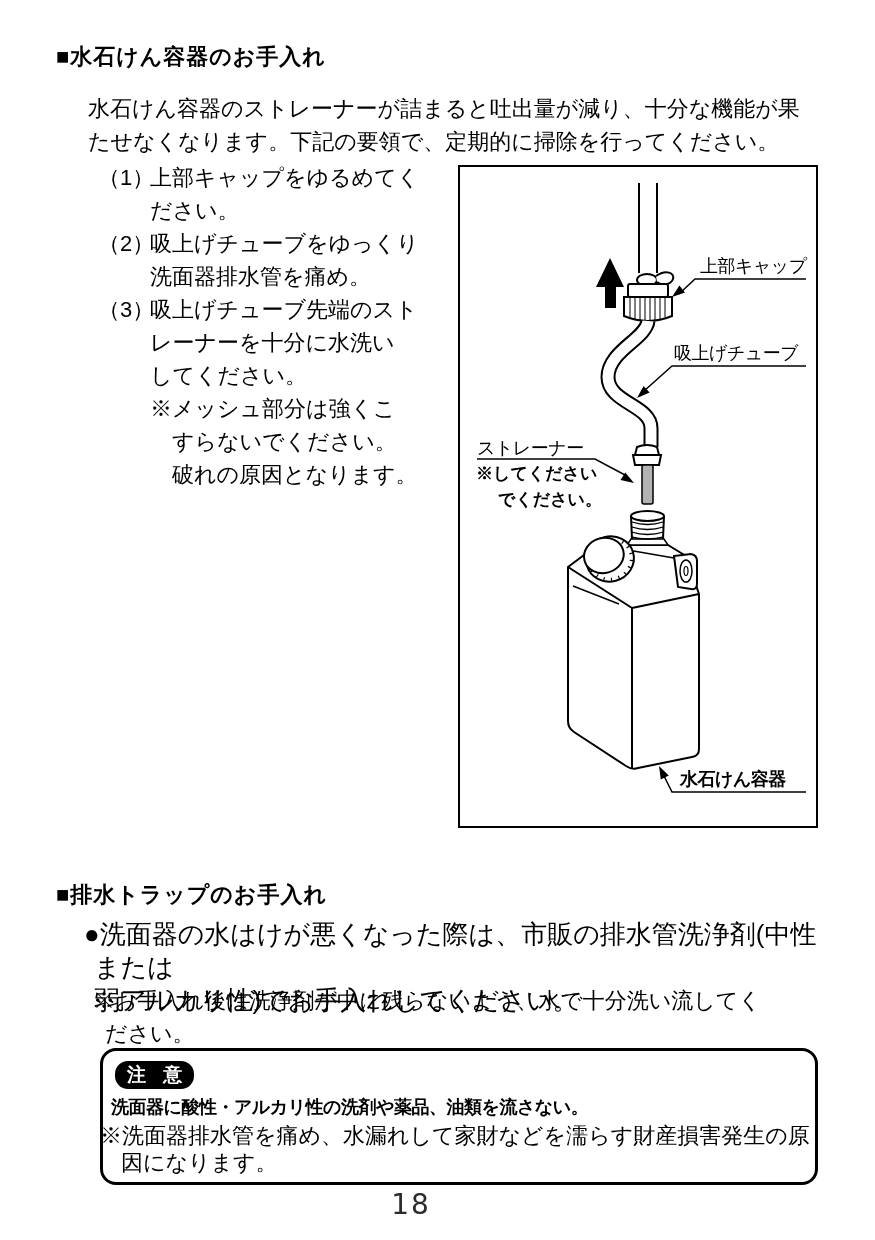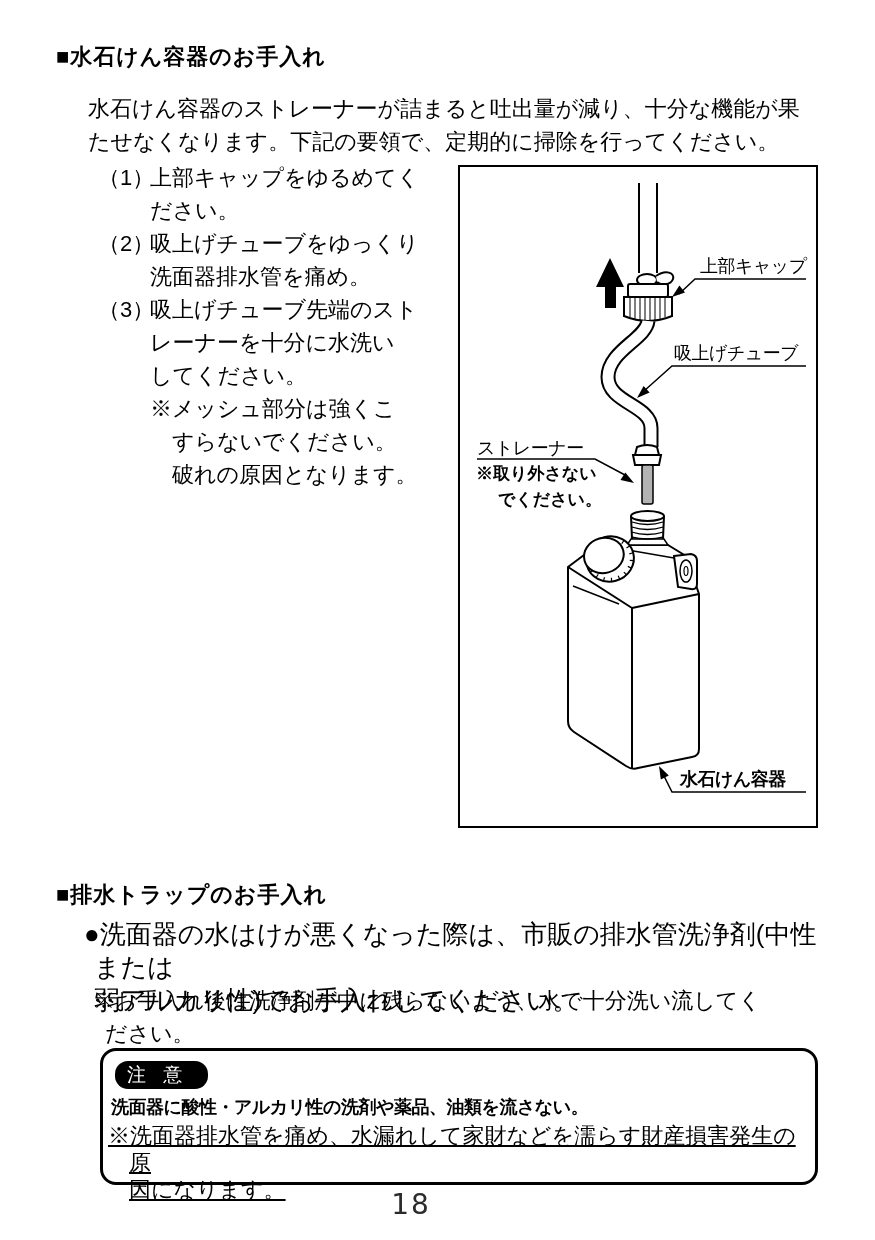--- a/index.html
+++ b/index.html
@@ -58,29 +58,29 @@
     font-size:22px; line-height:33px; text-indent:-12px;
   }
 
   
   .caution {
     position:absolute; left:100px; top:1048px; width:712px; height:131px;
     border:3px solid #000; border-radius:16px; background:#fff;
   }
   .caution-badge {
     display:inline-block; margin:10px 0 0 12px; background:#000; color:#fff;
-    font-size:19px; font-weight:normal; letter-spacing:6px;
-    padding:3px 20px 3px 12px; border-radius:13px; line-height:22px;
+    font-size:19px; font-weight:bold; letter-spacing:6px;
+    padding:3px 6px 3px 12px; border-radius:13px; line-height:22px;
   }
   .caution-head {
     margin:6px 0 0 8px; font-size:18px; font-weight:bold; letter-spacing:-0.5px;
   }
   .caution-note {
-    margin-top:3px; padding-left:26px; text-indent:-21px;
-    font-size:22px; line-height:27px; white-space:pre-line;text-decoration:underline;
+    margin-top:3px; padding-left:18px; text-indent:-21px;
+    font-size:22px; line-height:27px; white-space:pre-line;
   }
 
   .page-num {
     position:absolute; left:0; top:1188px; width:822px; text-align:center;
     font-size:28px; color:#2b2b2b; letter-spacing:2px;
     font-family:"DejaVu Sans", sans-serif;
   }
 </style>
 </head>
 <body>
@@ -215,21 +215,21 @@
       <g fill="#000">
         <polygon points="212,130 225,125.5 219.4,118.5"></polygon>
         <polygon points="177,231 189.6,225.5 183.6,218.9"></polygon>
         <polygon points="174,316 160.5,313 165.3,305.4"></polygon>
         <polygon points="199,599 200.8,612.6 208.8,608.6"></polygon>
       </g>
     </svg>
     <div id="lbl-cap" class="dlbl">上部キャップ</div>
     <div id="lbl-tube" class="dlbl">吸上げチューブ</div>
     <div id="lbl-strainer" class="dlbl">ストレーナー</div>
-    <div id="lbl-strainer-note">※取り外さない
+    <div id="lbl-strainer-note">※してください
 でください。</div>
     <div id="lbl-container" class="dlbl">水石けん容器</div>
   </div>
 
   <div id="sec2-title" class="sec-title">■排水トラップのお手入れ</div>
 
   <div class="bullet-para pre">●洗面器の水はけが悪くなった際は、市販の排水管洗浄剤(中性または
 弱アルカリ性)でお手入れしてください。</div>
 
   <div class="note-para pre">※お手入れ後は洗浄剤が中に残らないよう、水で十分洗い流してく

